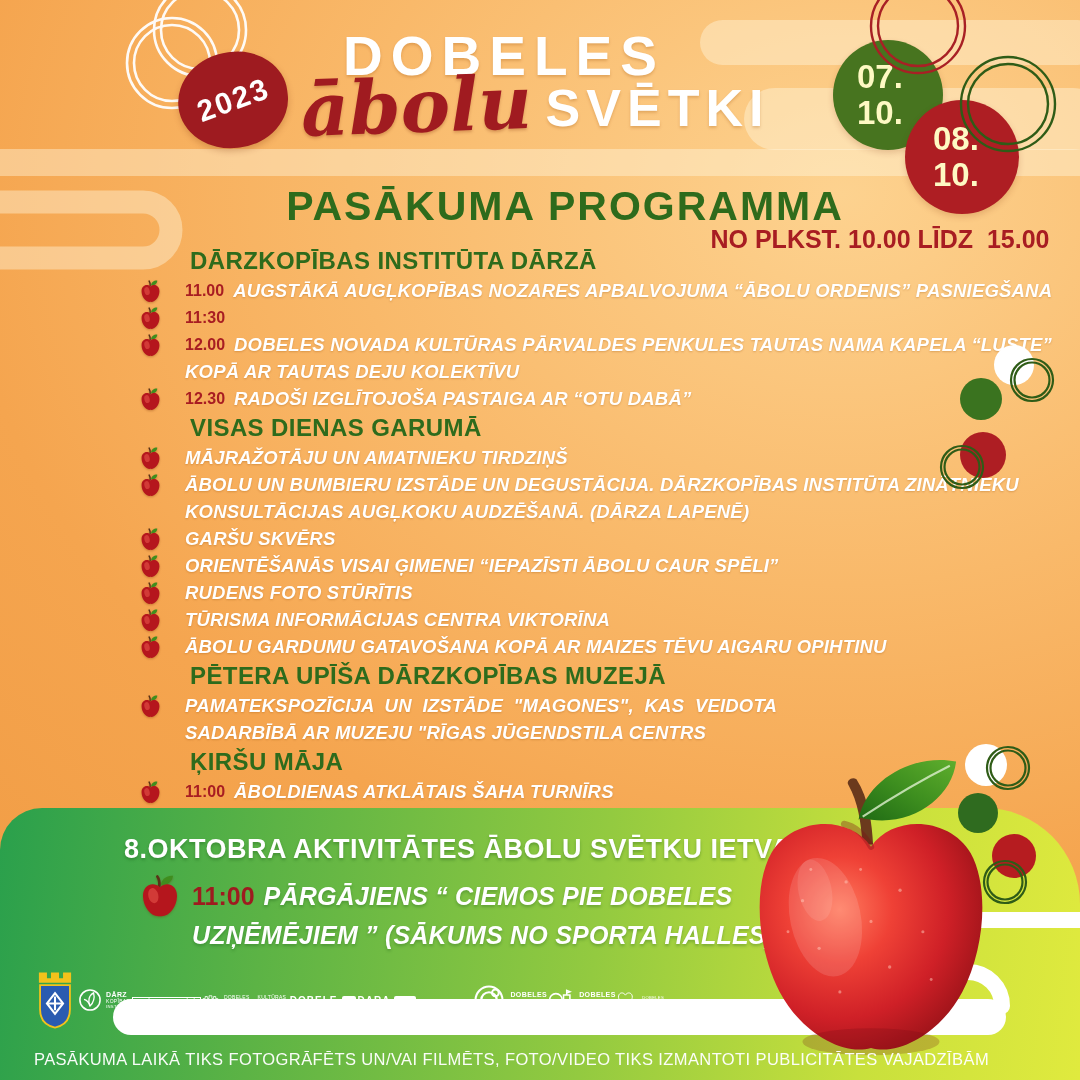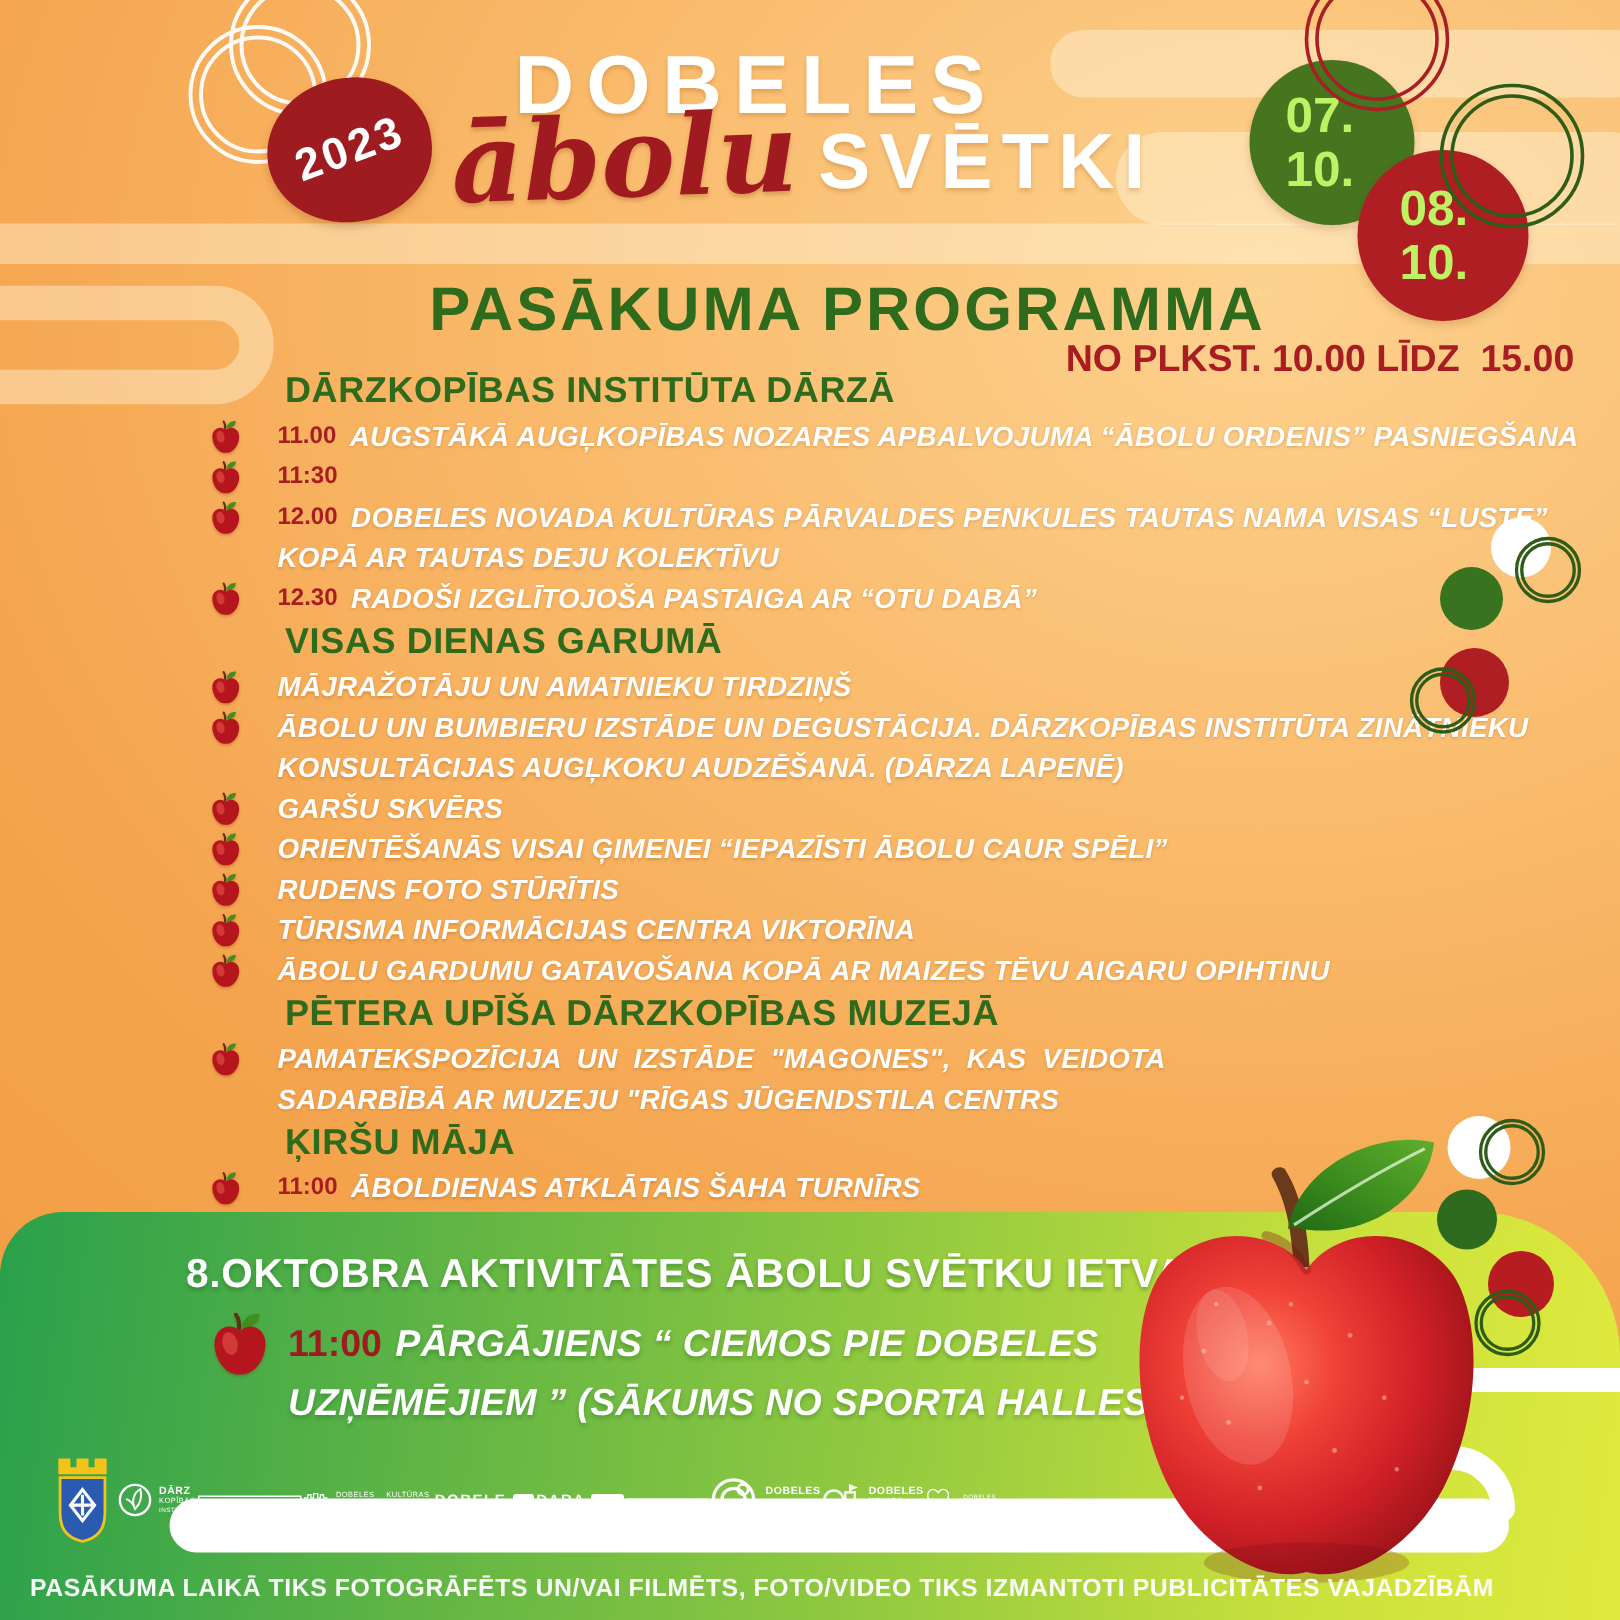--- a/index.html
+++ b/index.html
@@ -12,21 +12,21 @@
   .year-badge{position:absolute;left:178px;top:52px;width:110px;height:96px;background:#9e1b20;
     border-radius:52% 48% 50% 50%;transform:rotate(-7deg);display:flex;align-items:center;justify-content:center;
     box-shadow:0 3px 6px rgba(120,40,0,.25);}
   .year-badge span{color:#fff;font-weight:800;font-size:30px;letter-spacing:2px;transform:rotate(-13deg);}
   .title-1{position:absolute;left:299px;top:24px;width:410px;text-align:center;color:#fff;
     font-size:55px;font-weight:800;letter-spacing:8px;text-shadow:0 2px 3px rgba(150,70,0,.25);}
   .title-row{position:absolute;left:315px;top:68px;width:440px;display:flex;align-items:baseline;justify-content:center;gap:14px;}
   .title-script{font-family:"DejaVu Serif",serif;font-style:italic;font-weight:700;font-size:74px;color:#a01b20;
     line-height:1.05;transform:rotate(-2deg);text-shadow:0 2px 3px rgba(120,30,0,.25);}
   .title-2{color:#fff;font-size:52px;font-weight:800;letter-spacing:6px;text-shadow:0 2px 3px rgba(150,70,0,.25);position:relative;top:-6px;}
-  .date-badge{position:absolute;border-radius:50%;display:flex;flex-direction:column;justify-content:center;color:#bef264;
+  .date-badge{position:absolute;border-radius:50%;display:flex;flex-direction:column;justify-content:center;color:#fef9c3;
     font-weight:700;line-height:1.08;box-shadow:0 3px 6px rgba(120,40,0,.18);}
   .date-green{left:833px;top:40px;width:110px;height:110px;background:#47741f;padding-left:0;}
   .date-green div{padding-left:24px;font-size:33px;}
   .date-red{left:905px;top:100px;width:114px;height:114px;background:#ae1e23;}
   .date-red div{padding-left:28px;font-size:33px;}
   
   .prog-heading{position:absolute;left:280px;top:183px;width:570px;text-align:center;color:#2e6b1c;
     font-size:41px;font-weight:800;letter-spacing:2px;}
   .prog-hours{position:absolute;left:700px;top:225px;width:360px;text-align:center;color:#a81d22;
     font-size:25px;font-weight:800;white-space:pre;}
@@ -57,22 +57,22 @@
   .logo{display:flex;flex-direction:row;align-items:center;gap:2px;text-align:center;}
   .logo-row{display:flex;align-items:center;gap:4px;}
   .t7{font-size:7px;font-weight:700;letter-spacing:.4px;}
   .t5{font-size:5px;letter-spacing:.3px;}
   .t4{font-size:4.2px;letter-spacing:.3px;}
   .tagline{font-size:4.6px;border:1px solid #fff;padding:1px 4px;letter-spacing:.5px;margin-top:2px;white-space:nowrap;}
   .dara-word{font-size:10px;font-weight:800;letter-spacing:1px;line-height:1.1;}
   .dara-bar{width:54px;height:5px;background:#fff;margin-top:3px;}
   .blk{display:inline-block;background:#fff;}
   
-  .disclaimer{position:absolute;left:20px;top:1050px;color:rgba(255,255,255,.96);font-size:16.5px;
-    font-weight:700;letter-spacing:.4px;white-space:pre;text-align:center;}
+  .disclaimer{position:absolute;left:34px;top:1050px;color:rgba(255,255,255,.96);font-size:16.5px;
+    font-weight:400;letter-spacing:.4px;white-space:pre;text-align:center;}
   .abs{position:absolute;}
 </style>
 </head>
 <body>
 
 <div class="canvas">
 
   <div class="cream" style="left:-20px;top:149px;width:1120px;height:27px;border-radius:14px;"></div>
   <div class="cream" style="left:700px;top:20px;width:400px;height:45px;border-radius:24px;"></div>
   <div class="cream" style="left:744px;top:88px;width:360px;height:62px;border-radius:32px;"></div>
@@ -149,21 +149,21 @@
       <div class="p-row">
     <span class="ico-box">
           <svg class="apple-ico" viewBox="0 0 24 28">
     <path d="M12.6 7 C13 3.4 16.4 1.2 19.8 1.6 C19.4 5.2 16 7.6 12.6 7 Z" fill="#3f8e1e"></path>
     <path d="M11.6 7.6 C11.8 5 11.4 3.4 10.4 2" stroke="#5a3217" stroke-width="1.6" fill="none" stroke-linecap="round"></path>
     <path d="M12 8.4 C7.6 4.6 1.6 7.4 1.8 14 C2 20.6 7 26.6 12 25.8 C17 26.6 22 20.6 22.2 14 C22.4 7.4 16.4 4.6 12 8.4 Z" fill="#b5161d"></path>
     <ellipse cx="8" cy="13.5" rx="3" ry="4.6" fill="#ea5a4d" opacity=".55" transform="rotate(-14 8 13.5)"></ellipse>
   </svg>
         </span>
     <span class="p-time">12.00</span>
-    <span class="p-txt">DOBELES NOVADA KULTŪRAS PĀRVALDES PENKULES TAUTAS NAMA VISAS “LUSTE”</span>
+    <span class="p-txt">DOBELES NOVADA KULTŪRAS PĀRVALDES PENKULES TAUTAS NAMA KAPELA “LUSTE”</span>
   </div>
       <div class="p-row cont">
 
     <span class="p-txt">KOPĀ AR TAUTAS DEJU KOLEKTĪVU</span>
   </div>
       <div class="p-row">
     <span class="ico-box">
           <svg class="apple-ico" viewBox="0 0 24 28">
     <path d="M12.6 7 C13 3.4 16.4 1.2 19.8 1.6 C19.4 5.2 16 7.6 12.6 7 Z" fill="#3f8e1e"></path>
     <path d="M11.6 7.6 C11.8 5 11.4 3.4 10.4 2" stroke="#5a3217" stroke-width="1.6" fill="none" stroke-linecap="round"></path>

